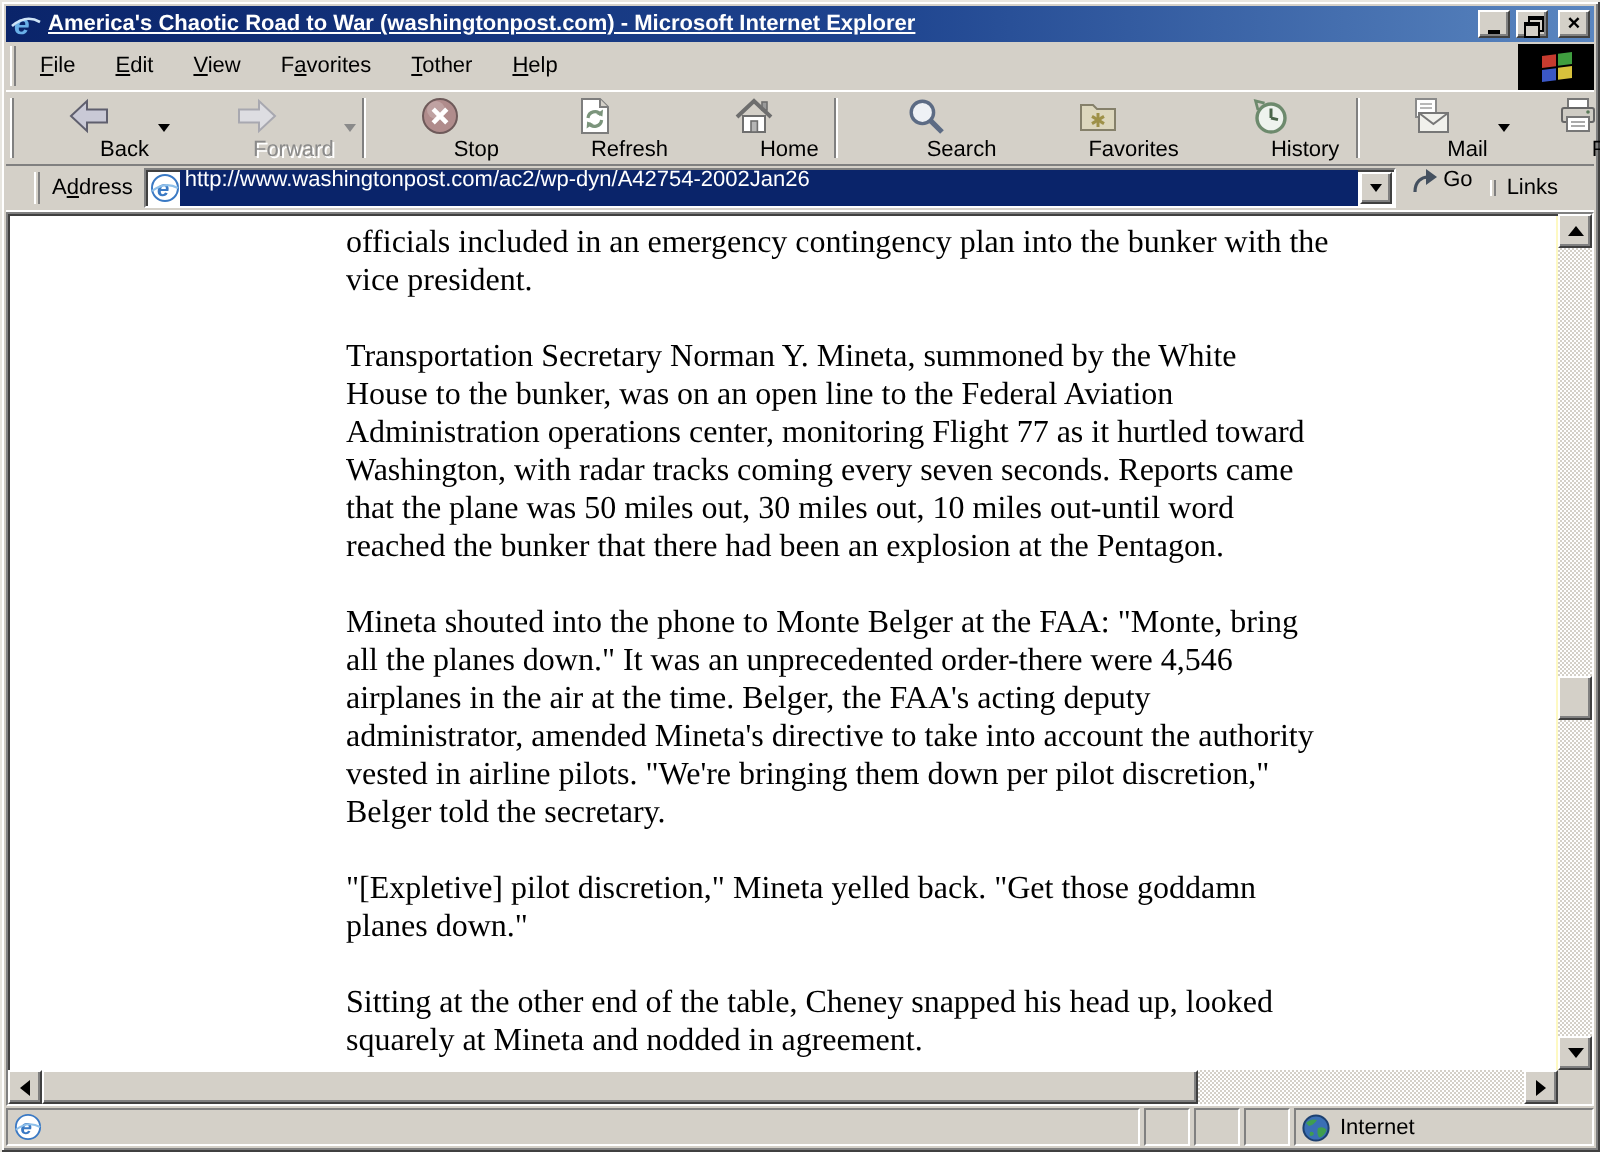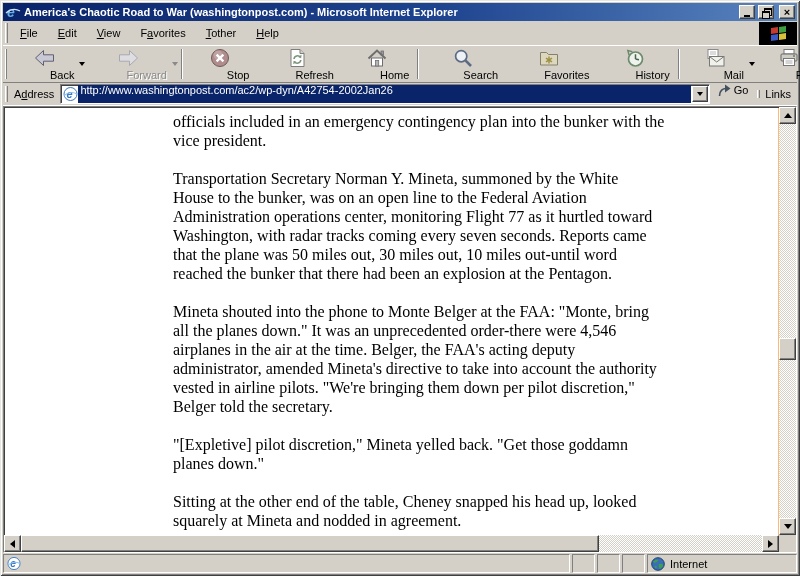--- a/index.html
+++ b/index.html
@@ -12,21 +12,21 @@
                 inset 2px 2px 0 #fff,    inset -2px -2px 0 #808080;
     padding:3px;
   }
 
   
   .titlebar {
     height:18px; display:flex; align-items:center; gap:3px; padding:0 2px;
     background:linear-gradient(to right,#0a246a 0%,#1e448f 55%,#5a86c0 100%);
     color:#fff; font-weight:bold; white-space:nowrap;
   }
-  .titlebar .ttext { flex:1; overflow:hidden; text-overflow:clip; letter-spacing:0; }
+  .titlebar .ttext { flex:1; overflow:hidden; text-overflow:clip; letter-spacing:0;text-decoration:underline; }
   .winbtn {
     width:16px; height:14px; background:#d4d0c8; display:flex; align-items:center; justify-content:center;
     border:1px solid; border-color:#fff #404040 #404040 #fff;
     box-shadow: inset -1px -1px 0 #808080; font-weight:bold; color:#000;
   }
   .winbtn.close { margin-left:2px; }
   .glyph-min { width:6px; height:2px; background:#000; margin-top:7px; }
   .glyph-restore { position:relative; width:8px; height:8px; }
   .glyph-restore:before { content:""; position:absolute; left:2px; top:0; width:6px; height:5px; border:1px solid #000; border-top-width:2px; background:#d4d0c8;}
   .glyph-restore:after  { content:""; position:absolute; left:0; top:3px; width:6px; height:5px; border:1px solid #000; border-top-width:2px; background:#d4d0c8;}
@@ -49,36 +49,36 @@
   .toolbar { height:37px; display:flex; align-items:center; border-bottom:1px solid #808080; padding:1px 0; }
   .tbtn { height:34px; padding:1px 5px 0 5px; display:flex; flex-direction:column; align-items:center; justify-content:space-between; cursor:default; }
   .tbtn .tlabel { line-height:12px;margin-left:36px; }
   .tbtn.disabled .tlabel { color:#8a8a8a; text-shadow:1px 1px 0 #fff; }
   .ticon { height:20px; display:flex; align-items:center; justify-content:center; }
   .tdrop { width:11px; height:34px; display:flex; align-items:center; justify-content:center; }
   .tri-down { width:0; height:0; border-left:3px solid transparent; border-right:3px solid transparent; border-top:4px solid #000; }
   .tdrop.dis .tri-down { border-top-color:#8a8a8a; }
 
   
-  .addressbar { height:23px; display:flex; align-items:center; border-bottom:1px solid #fff; padding:1px 0; }
+  .addressbar { height:23px; display:flex; align-items:center; border-bottom:1px solid #fff; padding:1px 12px; }
   .addr-label { padding:0 6px 0 4px; }
   .addr-field {
     flex:1; height:20px; background:#fff; display:flex; align-items:center;
     border:1px solid; border-color:#808080 #fff #fff #808080;
     box-shadow: inset 1px 1px 0 #404040; padding-left:2px; overflow:hidden;
   }
   .addr-url { flex:1; background:#0a246a; color:#fff; height:24px; line-height:16px; padding:0 2px; white-space:nowrap; overflow:hidden; }
   .combo-btn { width:16px; height:16px; margin:0 1px; background:#d4d0c8; display:flex; align-items:center; justify-content:center;
     border:1px solid; border-color:#fff #404040 #404040 #fff; box-shadow: inset -1px -1px 0 #808080; }
   .go-btn { display:flex; align-items:flex-start; gap:3px; padding:0 7px; height:21px; }
   .links-zone { display:flex; align-items:center; }
   .links-label { padding:0 6px 0 3px; }
 
   
-  .client { position:relative; height:447px; background:#fdba74;
+  .client { position:relative; height:447px; background:#fef9c3;
     border:1px solid; border-color:#808080 #fff #fff #808080; }
   .client:before { content:""; position:absolute; left:0; top:0; right:17px; height:1px; background:#404040; z-index:5;}
   .client:after  { content:""; position:absolute; left:0; top:0; bottom:17px; width:1px; background:#404040; z-index:5;}
   .page { position:absolute; left:1px; top:0; right:18px; bottom:17px; overflow:hidden; background:#fff; }
   .article { padding:5px 0 0 168px; width:660px;
     font-family:"Liberation Serif","DejaVu Serif",serif; font-size:16px; line-height:19px; color:#000; }
   .article p { white-space:pre-line; margin:19px 0; }
   .article p:first-child { margin-top:0; }
 
   

